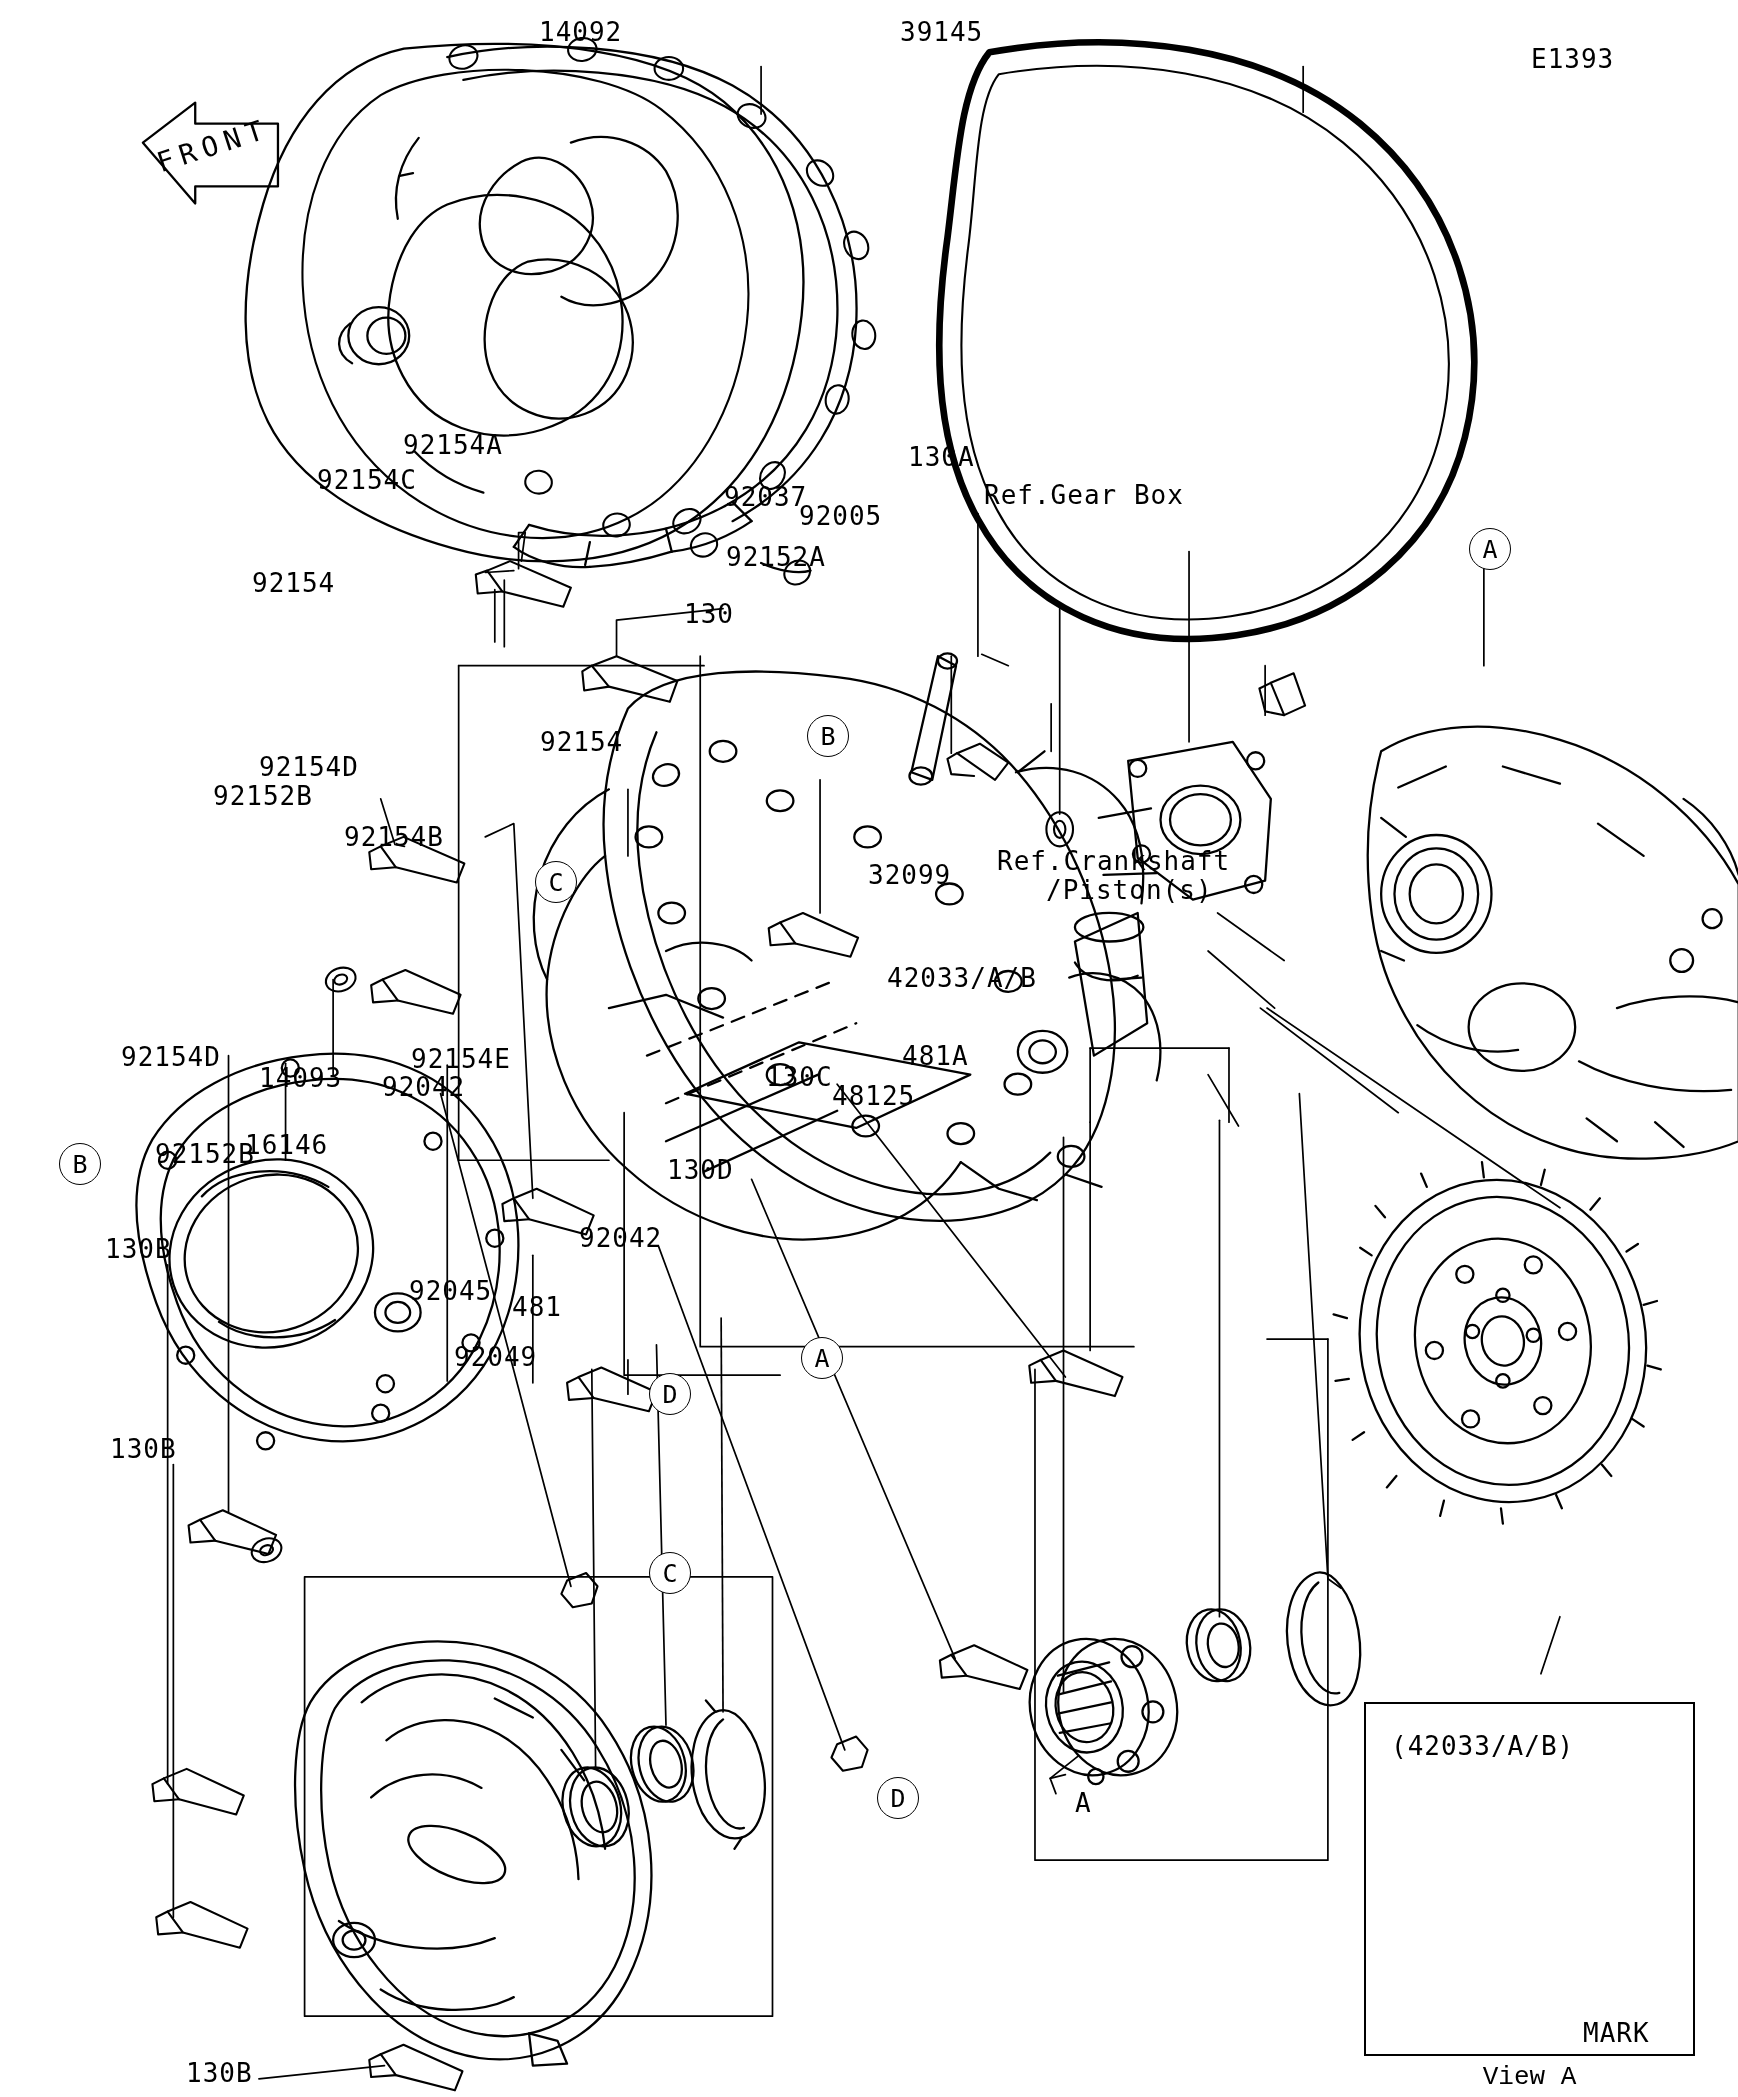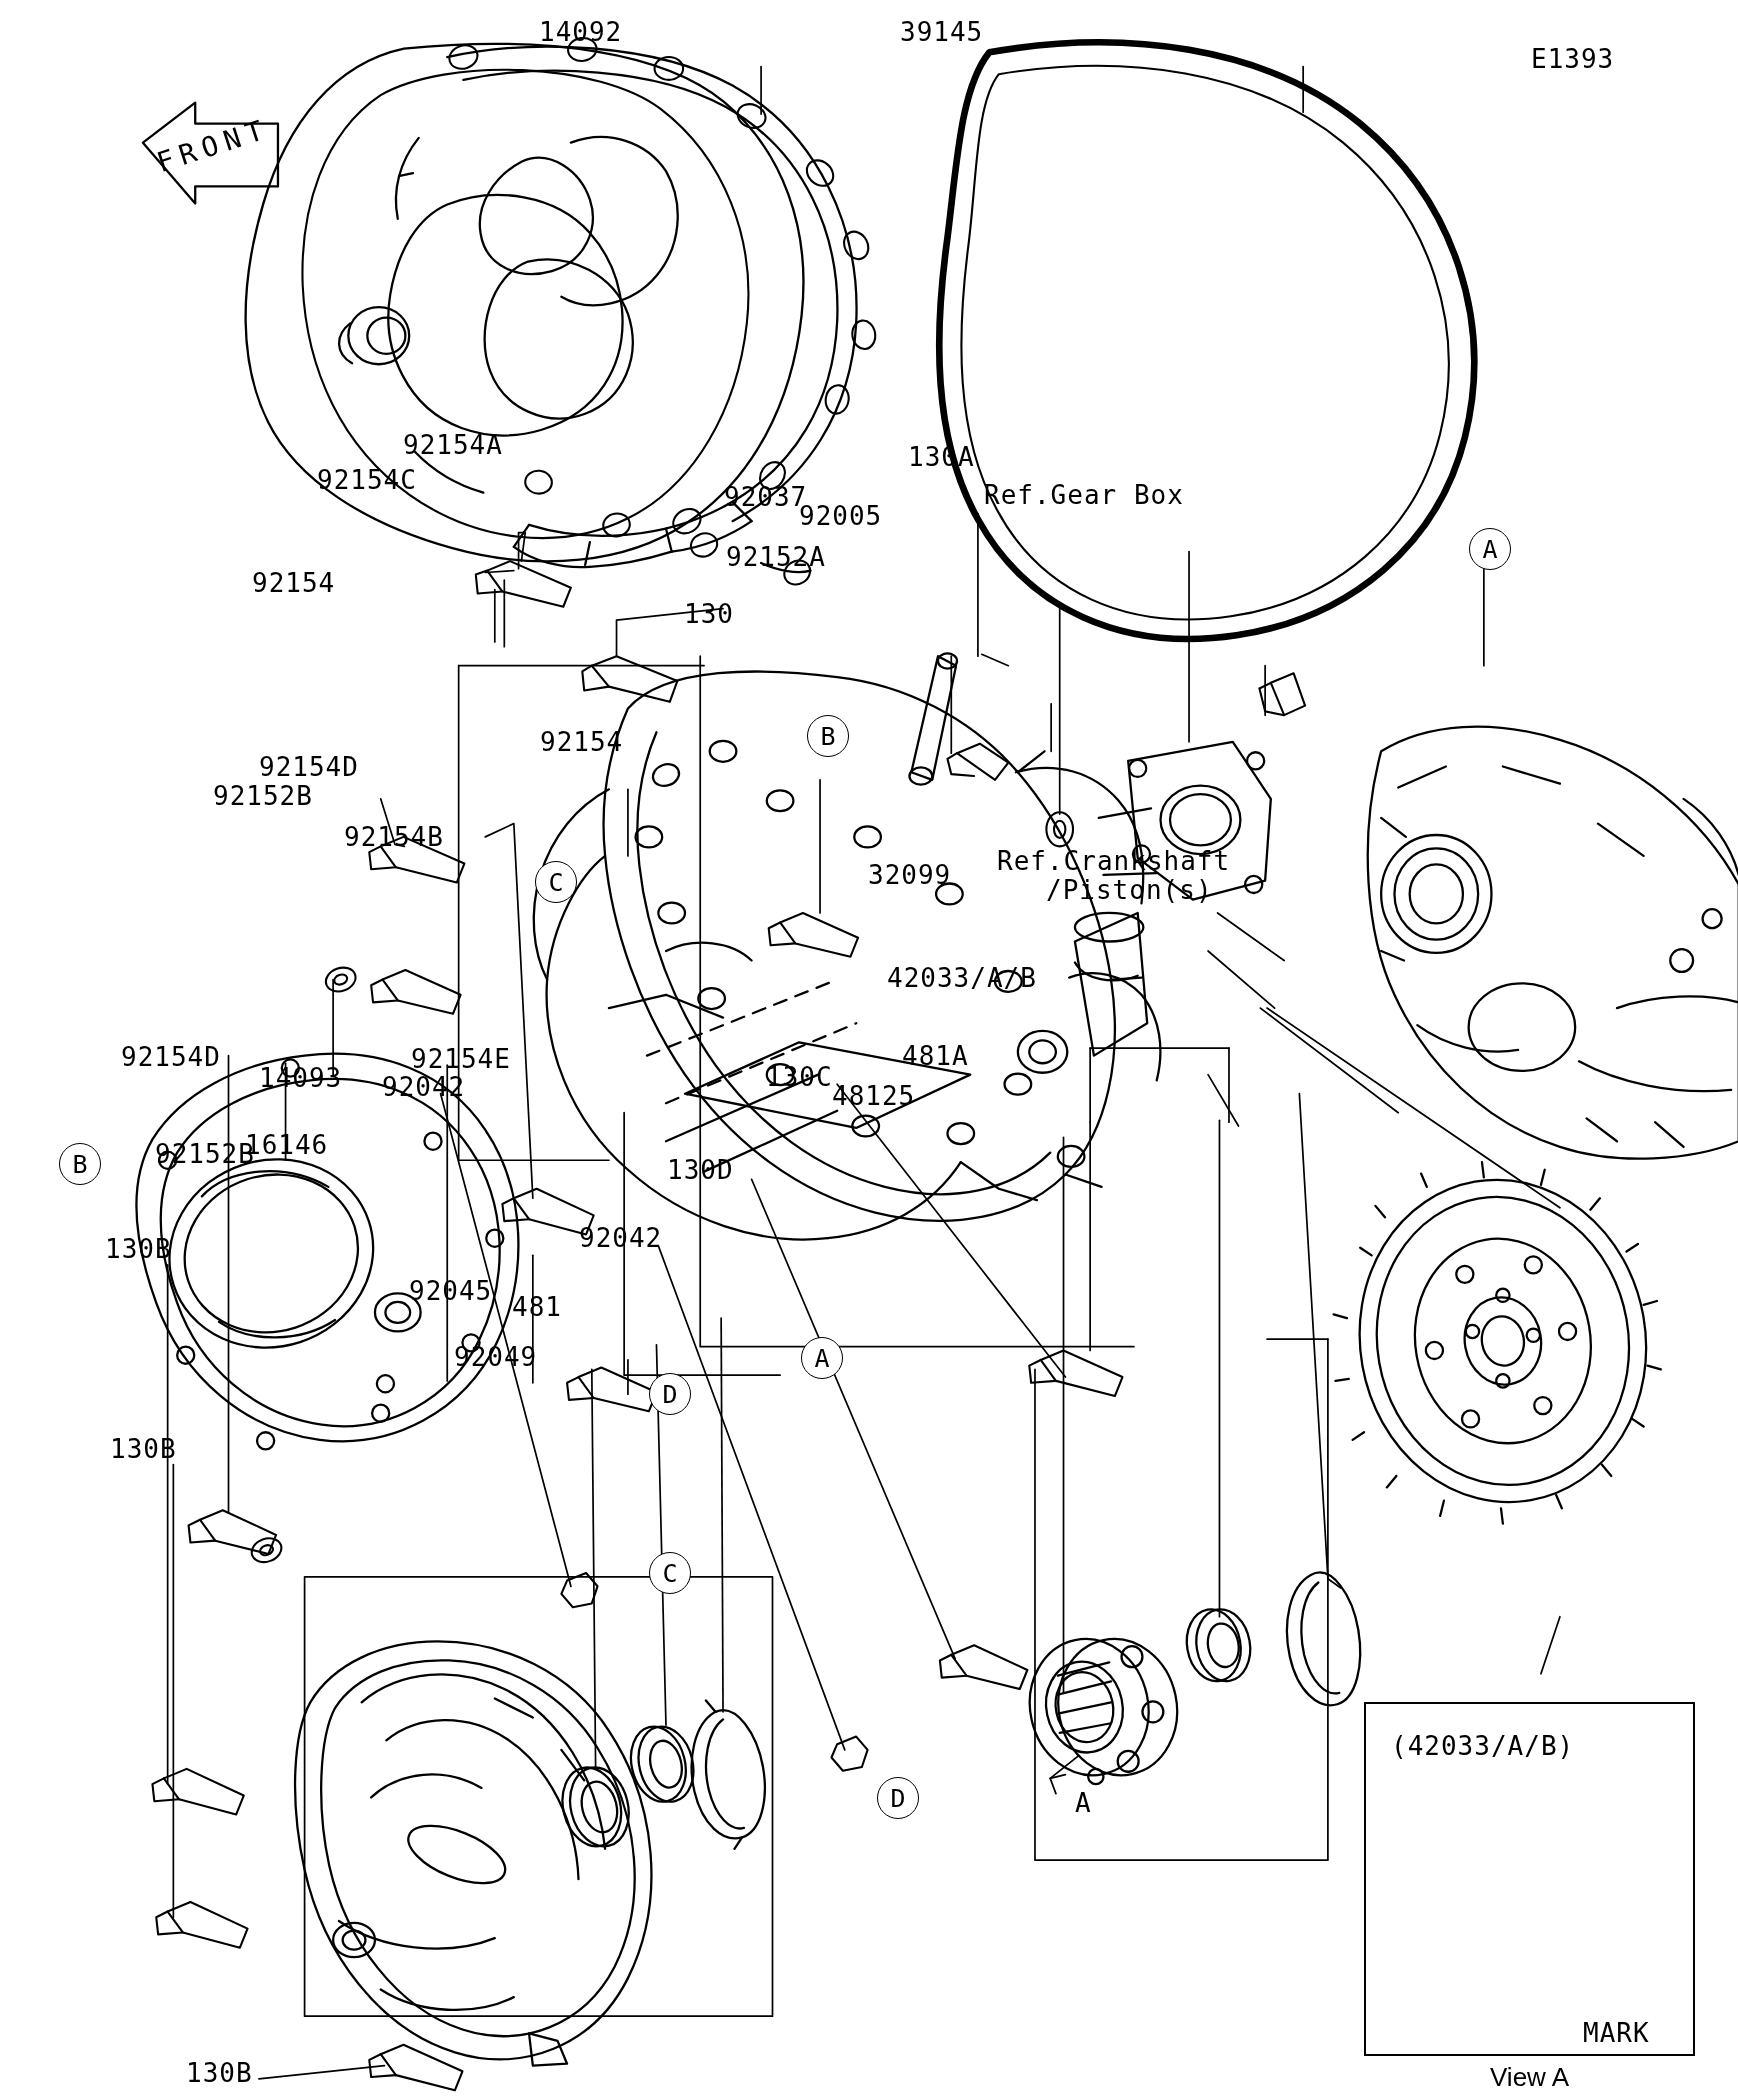--- a/index.html
+++ b/index.html
@@ -3,21 +3,21 @@
 <meta charset="utf-8">
 <style>
   html,body{margin:0;padding:0;background:#ffffff;}
   body{width:1739px;height:2097px;position:relative;font-family:"DejaVu Sans Mono",monospace;color:#000;overflow:hidden;}
   #sheet{position:absolute;left:0;top:0;width:1739px;height:2097px;}
   svg.art{position:absolute;left:0;top:0;width:1739px;height:2097px;}
   .lbl{position:absolute;font-family:"DejaVu Sans Mono",monospace;font-size:26px;letter-spacing:1px;white-space:pre;color:#000;line-height:1.22;}
   .lbl.big{font-size:27.6px;}
   .circ{position:absolute;width:42px;height:42px;border:1.9px solid #000;border-radius:50%;box-sizing:border-box;font-family:"DejaVu Sans Mono",monospace;font-size:25px;display:flex;align-items:center;justify-content:center;background:#fff;}
   .viewbox{position:absolute;left:1364px;top:1702px;width:331px;height:354px;border:2.4px solid #000;box-sizing:border-box;background:#fff;}
-  .viewcap{position:absolute;left:1364px;top:2062px;width:331px;text-align:center;font-size:26px;font-family:Liberation Sans, sans-serif;}
+  .viewcap{position:absolute;left:1364px;top:2062px;width:331px;text-align:center;font-size:26px;font-family:Liberation Mono, monospace;}
 </style>
 </head>
 <body>
 
 <div id="sheet">
 
   <svg class="art" viewBox="0 0 1828 2205" xmlns="http://www.w3.org/2000/svg">
     <g fill="none" stroke="#000" stroke-width="2.4" stroke-linejoin="round" stroke-linecap="round">
 
       <g>

